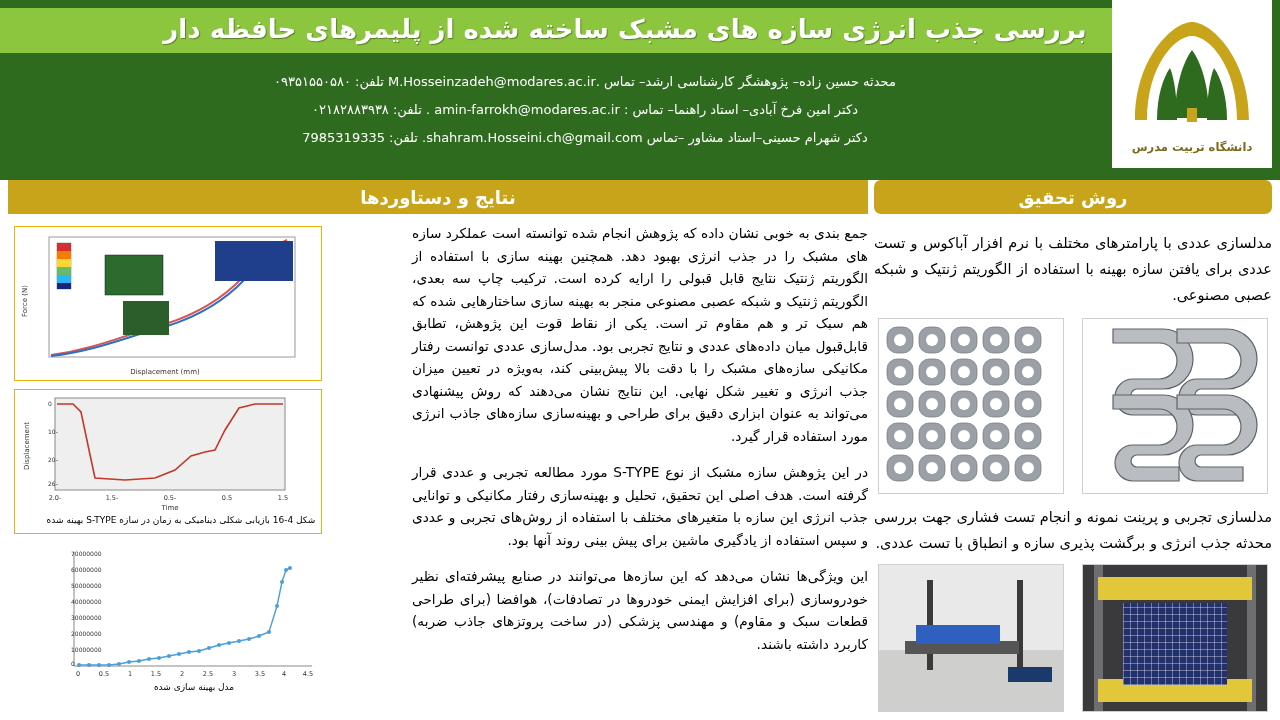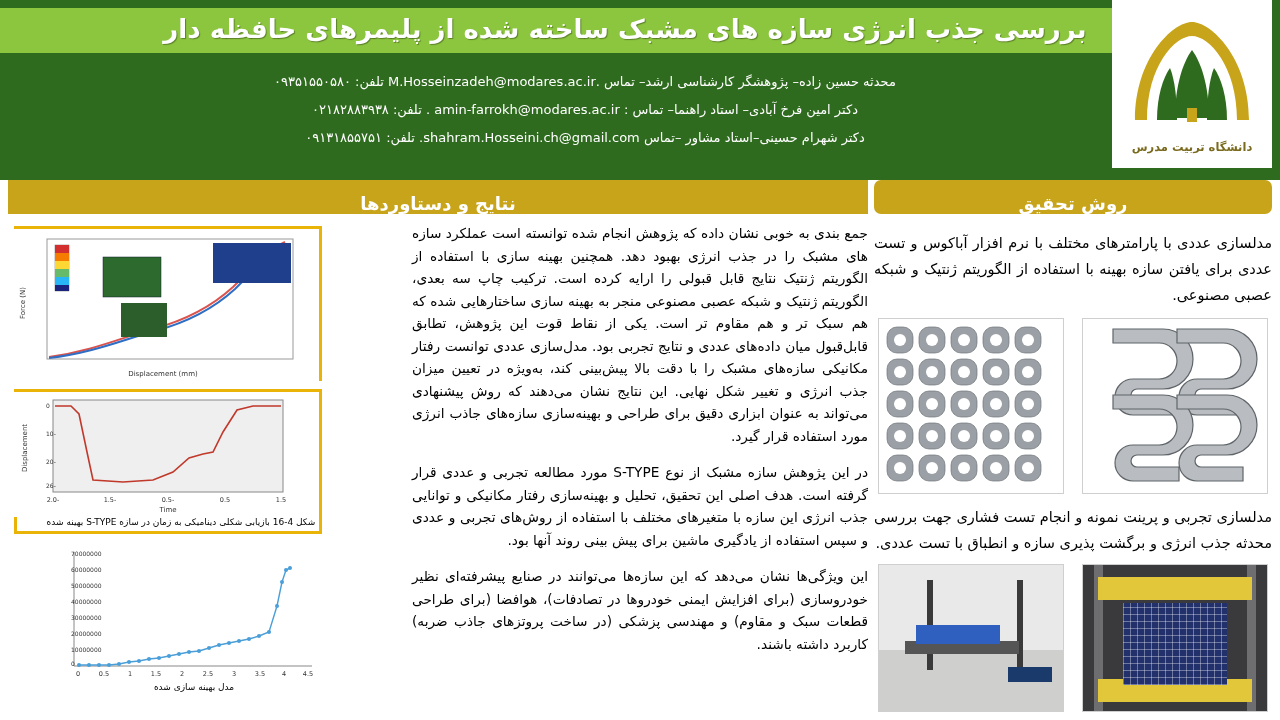--- a/index.html
+++ b/index.html
@@ -43,21 +43,21 @@
   }
   .logo-inner { position: relative; width: 150px; height: 160px; }
   .logo-caption {
     position: absolute; bottom: 6px; left: 0; width: 100%;
     text-align: center; color: #7a6a1e; font-size: 11.5px; font-weight: bold;
   }
 
   
   .bar {
     position: absolute; height: 34px; background: #c8a41a;
-    display: flex; align-items: flex-end; justify-content: center;
+    display: flex; align-items: center; justify-content: center;
   }
   .bar span { color: #ffffff; font-size: 18px; font-weight: bold; }
   .bar-results { top: 180px; left: 8px; width: 860px; }
   .bar-method  { top: 180px; right: 8px; width: 398px; border-radius: 7px; }
 
   
   .results-col {
     position: absolute; top: 222px; right: 412px; width: 456px; height: 490px;
     direction: rtl; text-align: justify;
   }
@@ -65,21 +65,21 @@
     color: #000000; font-size: 13.7px; line-height: 22.5px;
     margin-bottom: 14px;
   }
 
   
   .figs-col {
     position: absolute; top: 226px; left: 14px; width: 310px; height: 490px;
   }
   .fig {
     position: absolute; left: 0; width: 308px; background: #ffffff;
-    border: 3px solid #eab308;
+    border: 1px solid #eab308;
   }
   .fig1 { top: 0; height: 155px; }
   .fig2 { top: 163px; height: 145px; padding-left: 26px; }
   .fig3 { top: 318px; height: 170px; border: none; }
 
   
   .method-col {
     position: absolute; top: 222px; right: 8px; width: 398px; height: 495px;
     direction: rtl; text-align: justify; margin-top: 8px;
   }
@@ -133,21 +133,21 @@
 </style>
 </head>
 <body>
 
 <div class="header">
   <div class="header-band"></div>
   <div class="title">بررسی جذب انرژی سازه های مشبک ساخته شده از پلیمرهای حافظه دار</div>
   <div class="authors">
     <div class="author-line">محدثه حسین زاده– پژوهشگر کارشناسی ارشد– تماس .M.Hosseinzadeh@modares.ac.ir تلفن: ۰۹۳۵۱۵۵۰۵۸۰</div>
     <div class="author-line">دکتر امین فرخ آبادی– استاد راهنما– تماس : amin-farrokh@modares.ac.ir . تلفن: ۰۲۱۸۲۸۸۳۹۳۸</div>
-    <div class="author-line">دکتر شهرام حسینی–استاد مشاور –تماس shahram.Hosseini.ch@gmail.com. تلفن: ۰۹۱۳۱۸۵۵۷۵۱</div>
+    <div class="author-line">دکتر شهرام حسینی–استاد مشاور –تماس shahram.Hosseini.ch@gmail.com. تلفن: 7985319335</div>
   </div>
 
   <div class="logo">
     <div class="logo-inner">
       <svg width="150" height="150" viewBox="0 0 150 150">
         <path d="M18 120 C18 58, 56 22, 75 22 C94 22, 132 58, 132 120 L120 120 C120 66, 92 36, 75 36 C58 36, 30 66, 30 120 Z" fill="#c8a41a"></path>
         <path d="M58 118 C58 86, 66 62, 75 50 C84 62, 92 86, 92 118 Z" fill="#2f6b1f"></path>
         <path d="M40 120 C40 96, 46 78, 53 68 C58 80, 60 100, 60 120 Z" fill="#2f6b1f"></path>
         <path d="M110 120 C110 96, 104 78, 97 68 C92 80, 90 100, 90 120 Z" fill="#2f6b1f"></path>
         <rect x="70" y="108" width="10" height="14" fill="#c8a41a"></rect>

